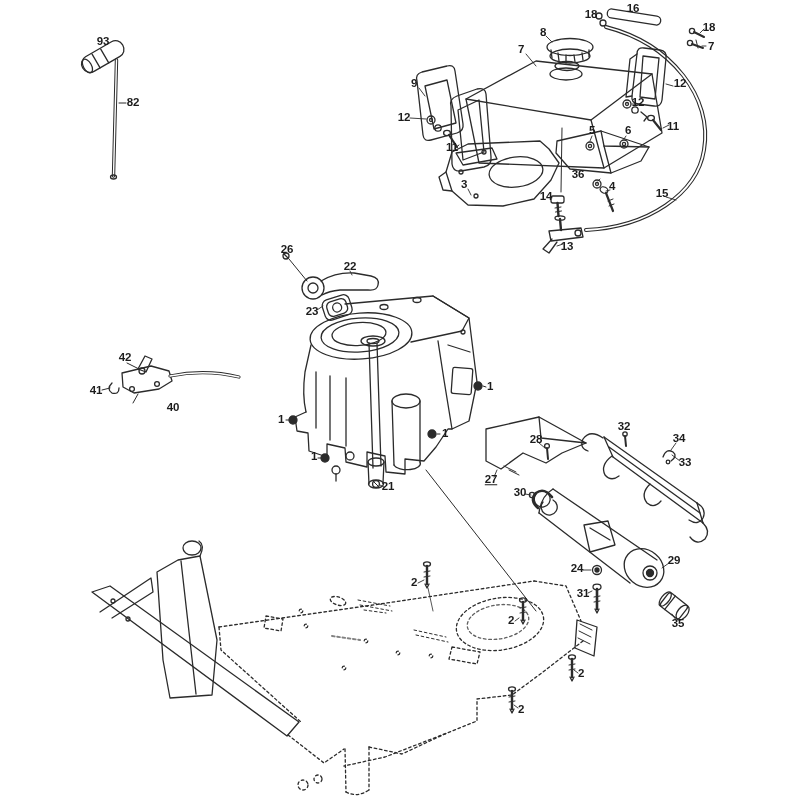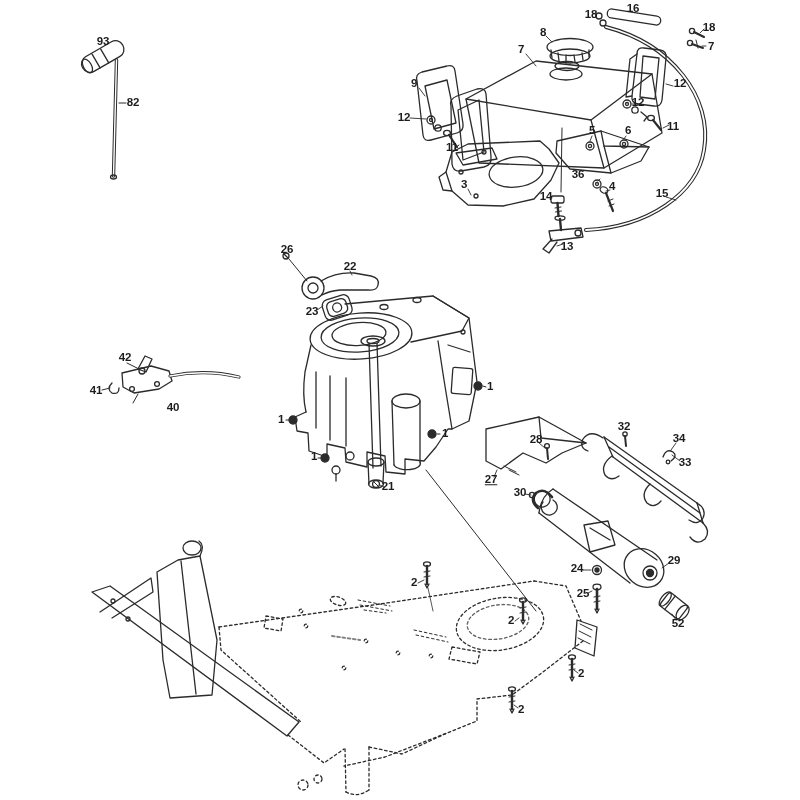--- a/index.html
+++ b/index.html
@@ -439,20 +439,20 @@
       <span class="part-label" style="left: 96px; top: 391px;">41</span>
       <span class="part-label" style="left: 145px; top: 408px; margin-left: 28px;">40</span>
       <span class="part-label" style="left: 536px; top: 440px;">28</span>
       <span class="part-label" style="left: 624px; top: 427px;">32</span>
       <span class="part-label" style="left: 679px; top: 439px;">34</span>
       <span class="part-label" style="left: 685px; top: 463px;">33</span>
       <span class="part-label" style="left: 491px; top: 480px; text-decoration: underline;">27</span>
       <span class="part-label" style="left: 520px; top: 493px;">30</span>
       <span class="part-label" style="left: 674px; top: 561px;">29</span>
       <span class="part-label" style="left: 577px; top: 569px;">24</span>
-      <span class="part-label" style="left: 583px; top: 594px;">25</span>
-      <span class="part-label" style="left: 678px; top: 624px;">52</span>
+      <span class="part-label" style="left: 583px; top: 594px;">31</span>
+      <span class="part-label" style="left: 678px; top: 624px;">35</span>
       <span class="part-label" style="left: 414px; top: 583px;">2</span>
       <span class="part-label" style="left: 511px; top: 621px;">2</span>
       <span class="part-label" style="left: 581px; top: 674px;">2</span>
       <span class="part-label" style="left: 521px; top: 710px;">2</span>
     </div>
 </div>
 
 </body></html>

